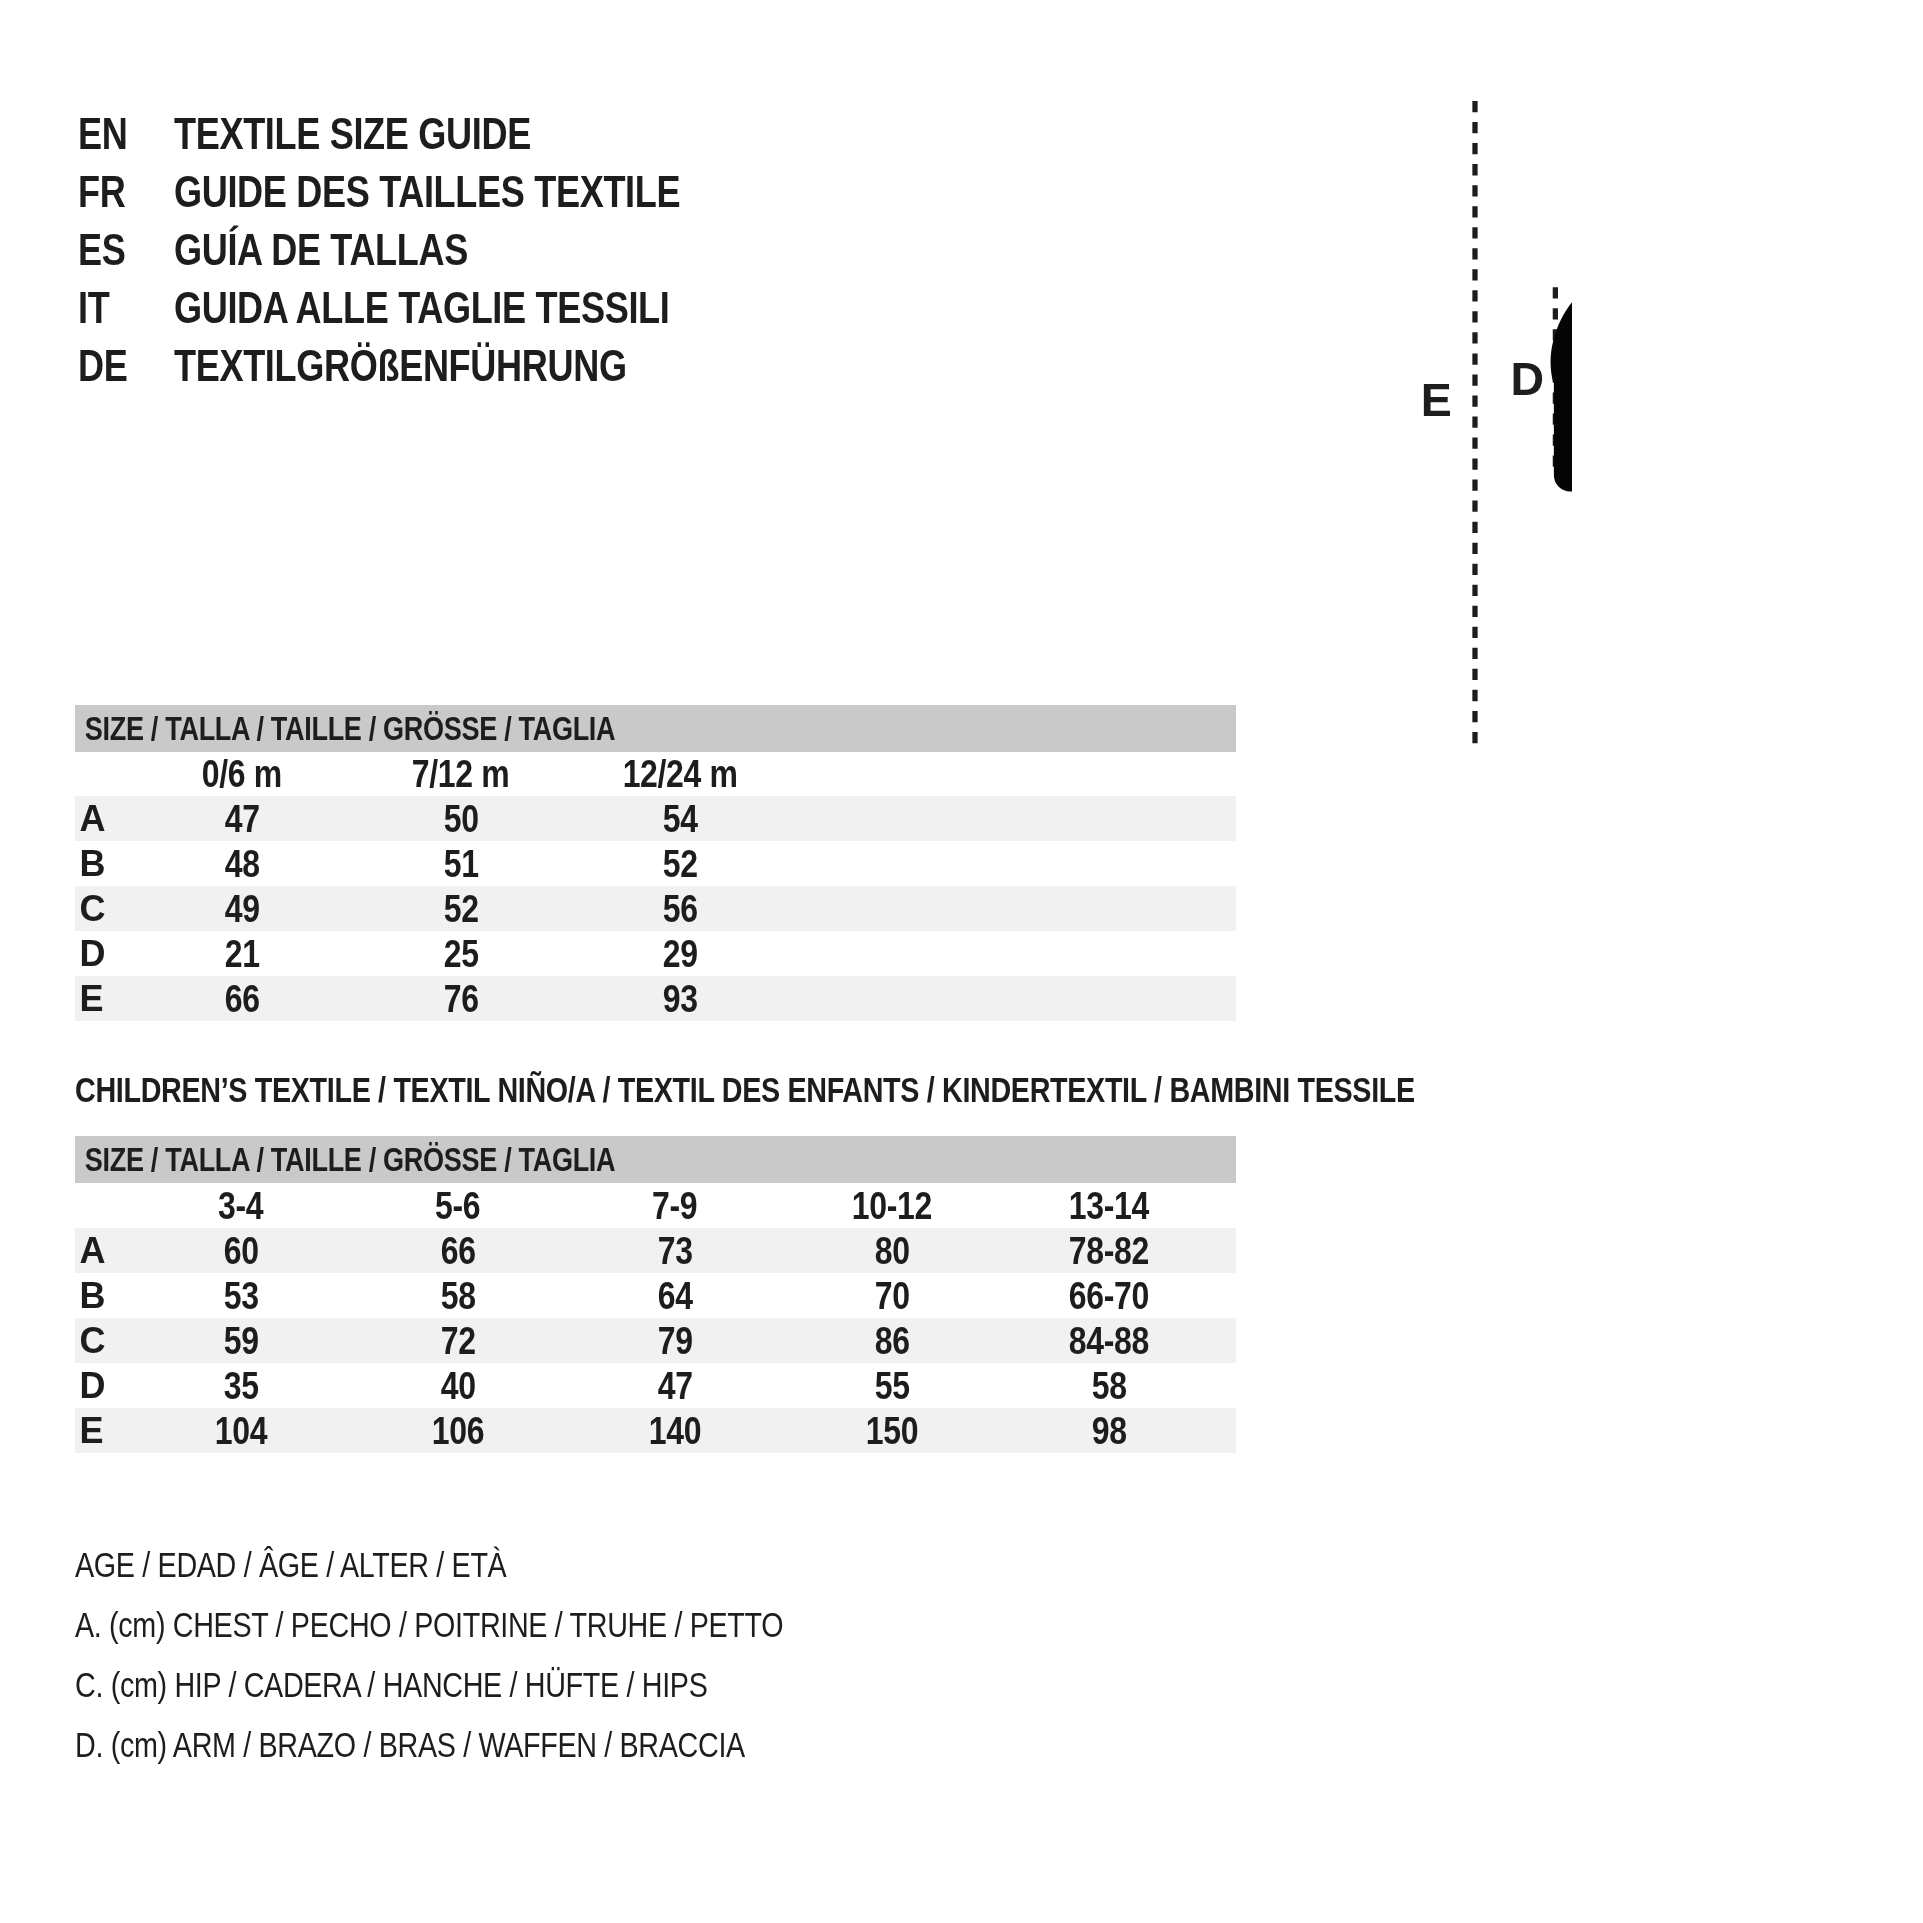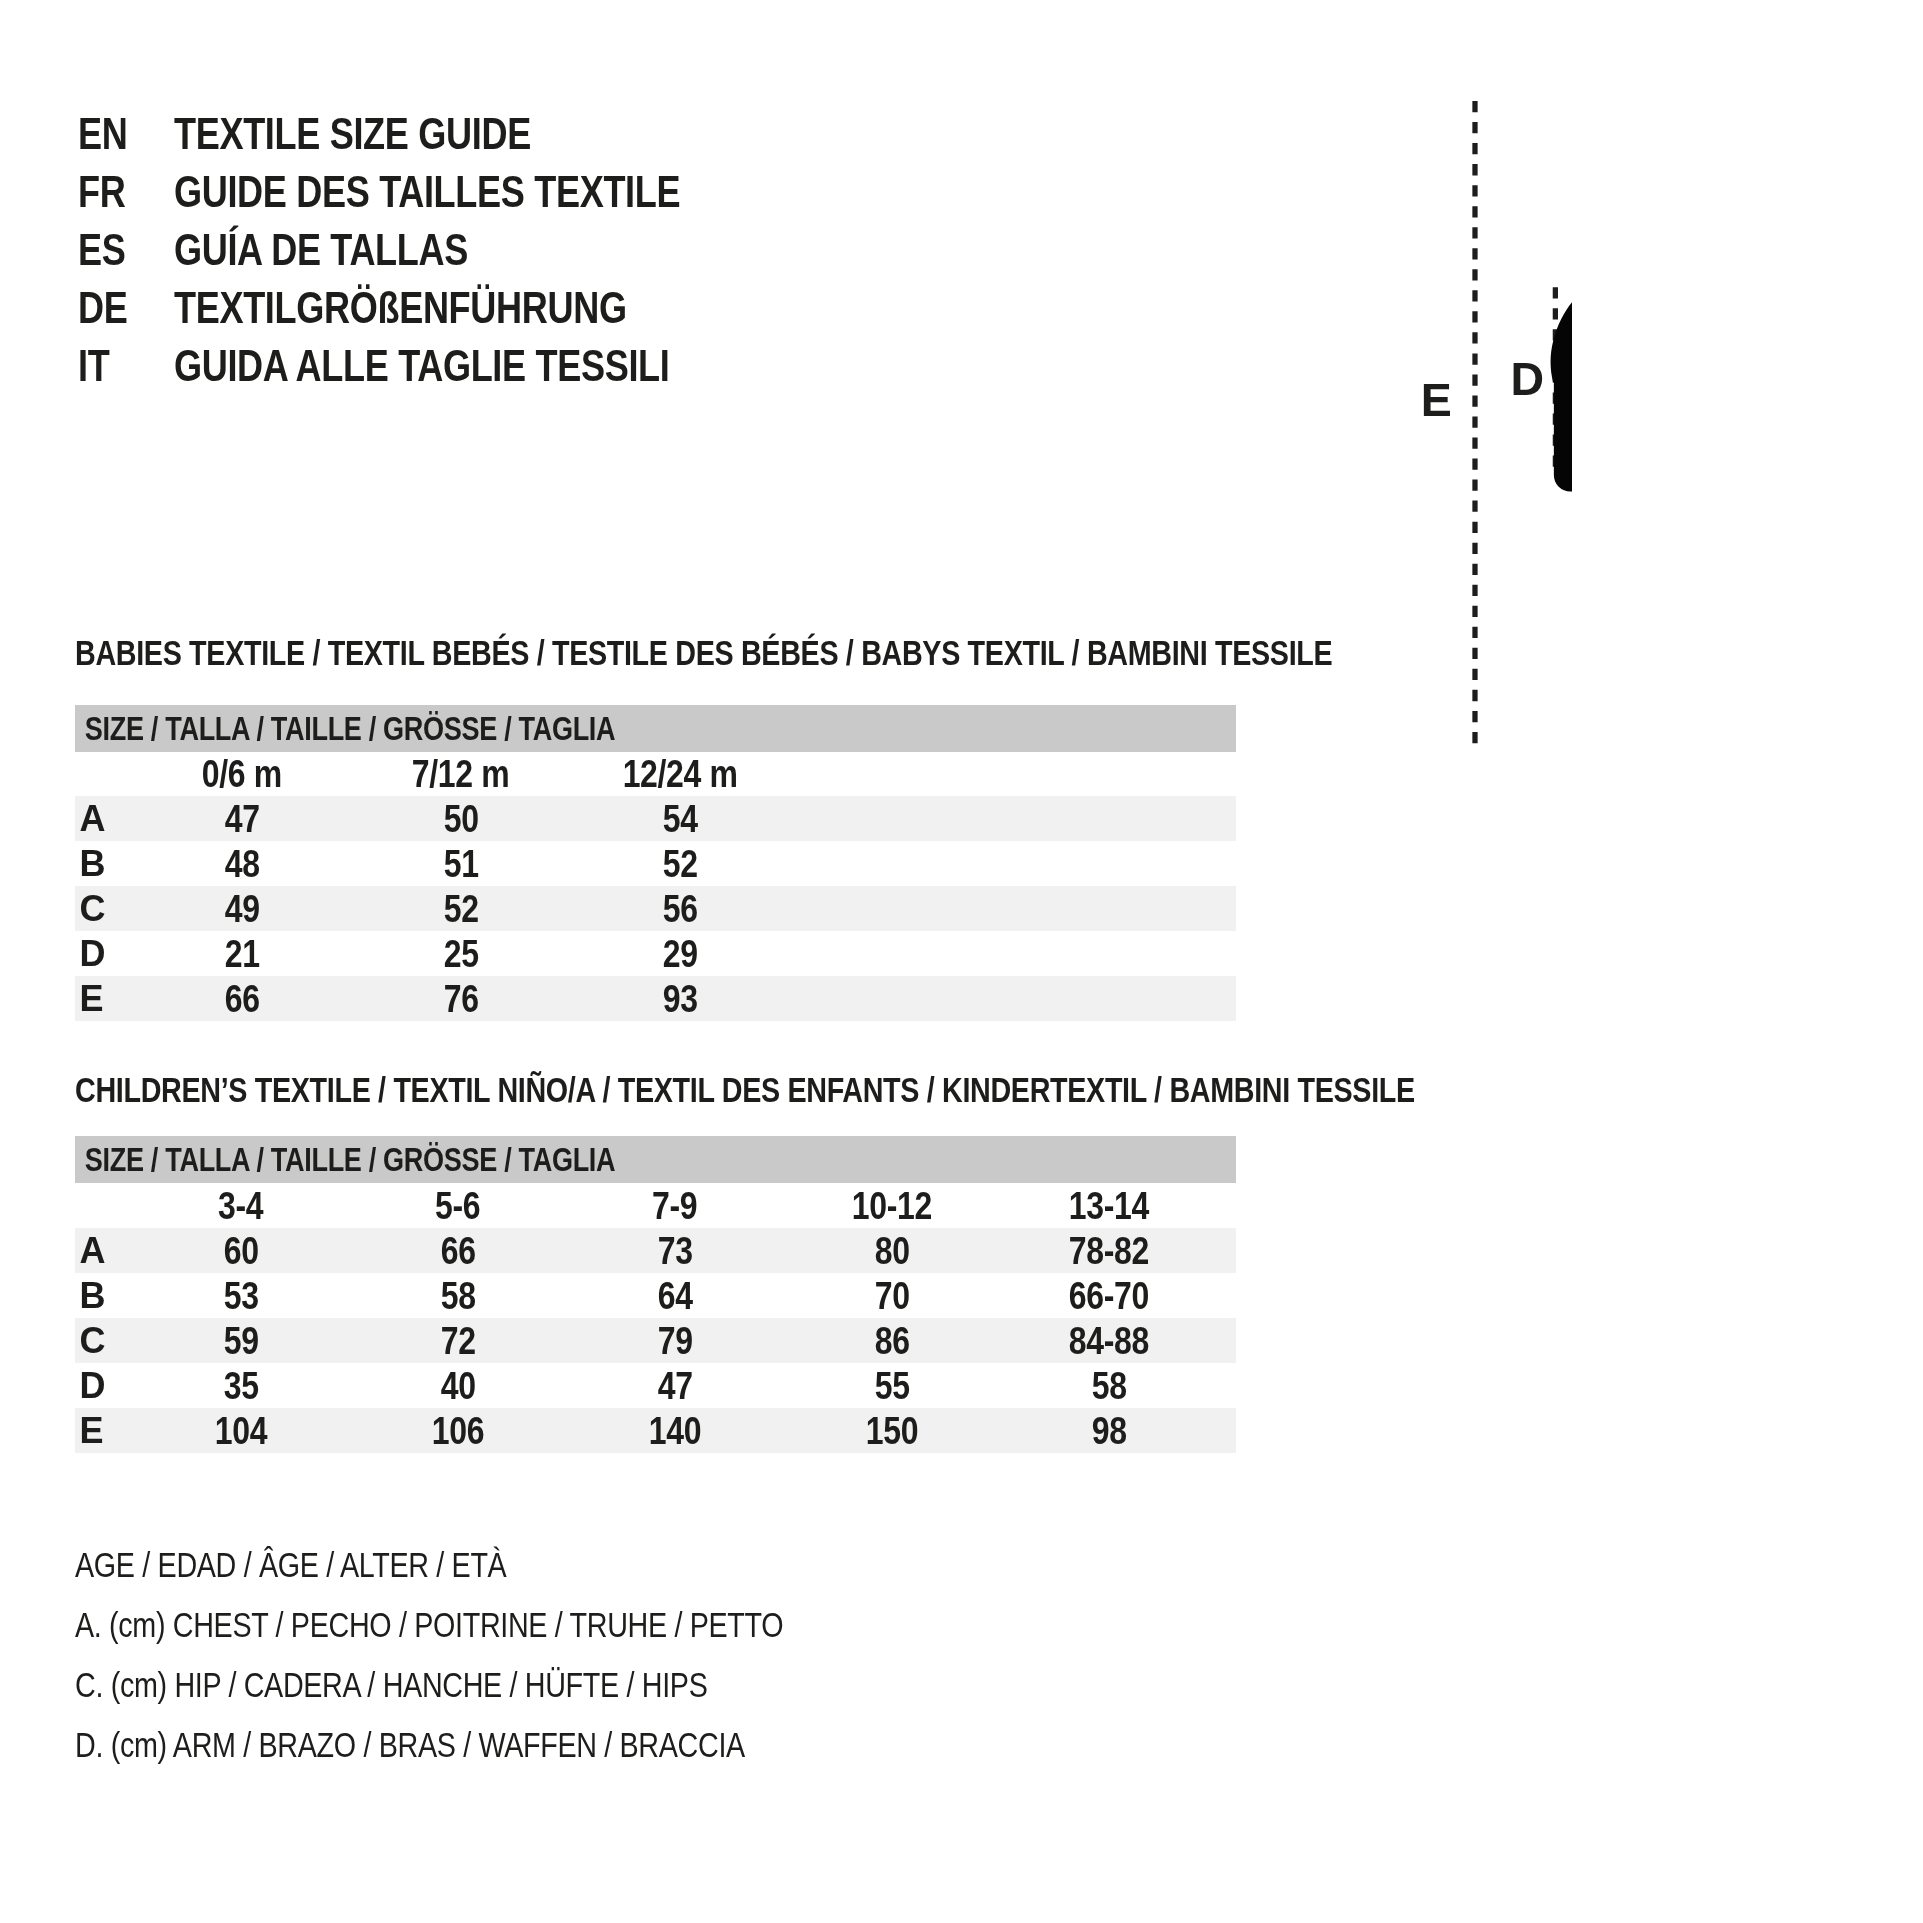--- a/index.html
+++ b/index.html
@@ -37,22 +37,22 @@
 </style>
 </head>
 <body>
 
 <div id="canvas">
 
   <div id="lang-header">
       <div class="lang-row"><span class="cond"><span class="lang-code">EN</span><span>TEXTILE SIZE GUIDE</span></span></div>
       <div class="lang-row"><span class="cond"><span class="lang-code">FR</span><span>GUIDE DES TAILLES TEXTILE</span></span></div>
       <div class="lang-row"><span class="cond"><span class="lang-code">ES</span><span>GUÍA DE TALLAS</span></span></div>
+      <div class="lang-row"><span class="cond"><span class="lang-code">IT</span><span>GUIDA ALLE TAGLIE TESSILI</span></span></div>
       <div class="lang-row"><span class="cond"><span class="lang-code">DE</span><span>TEXTILGRÖßENFÜHRUNG</span></span></div>
-      <div class="lang-row"><span class="cond"><span class="lang-code">IT</span><span>GUIDA ALLE TAGLIE TESSILI</span></span></div>
     </div>
 
   <div id="figure">
     <svg width="496" height="691" viewBox="0 0 660 920" xmlns="http://www.w3.org/2000/svg">
 
       <line x1="93" y1="20" x2="93" y2="888" stroke="#1d1d1b" stroke-width="7" stroke-dasharray="15 13"></line>
 
       <line x1="200" y1="268" x2="200" y2="512" stroke="#1d1d1b" stroke-width="7" stroke-dasharray="15 13"></line>
 
       <g fill="#050505">
@@ -101,23 +101,20 @@
       <line x1="468" y1="522" x2="553" y2="522" stroke="#2b2b2b" stroke-width="9" stroke-dasharray="12 12"></line>
 
       <text x="572" y="318" font-size="62" font-weight="bold" fill="#1d1d1b">A</text>
       <text x="572" y="432" font-size="62" font-weight="bold" fill="#1d1d1b">B</text>
       <text x="572" y="544" font-size="62" font-weight="bold" fill="#1d1d1b">C</text>
       <text x="185" y="412" font-size="62" font-weight="bold" fill="#1d1d1b" text-anchor="end">D</text>
       <text x="62" y="440" font-size="62" font-weight="bold" fill="#1d1d1b" text-anchor="end">E</text>
     </svg>
   </div>
 
-  <div class="section-title" style="top:633px;">
-    <span class="cond">BABIES TEXTILE / TEXTIL BEBÉS / TESTILE DES BÉBÉS / BABYS TEXTIL / BAMBINI TESSILE</span>
-  </div>
   <div class="size-bar" style="top:705px;">
     <span class="cond">SIZE / TALLA / TAILLE / GRÖSSE / TAGLIA</span>
   </div>
   <div class="tbl" style="top:751px;" id="babies-table">
       <div class="trow head">
         <div class="cell-label"></div>
         <div class="cell cell-b"><span class="condc">0/6 m</span></div>
         <div class="cell cell-b"><span class="condc">7/12 m</span></div>
         <div class="cell cell-b"><span class="condc">12/24 m</span></div>
       </div>

